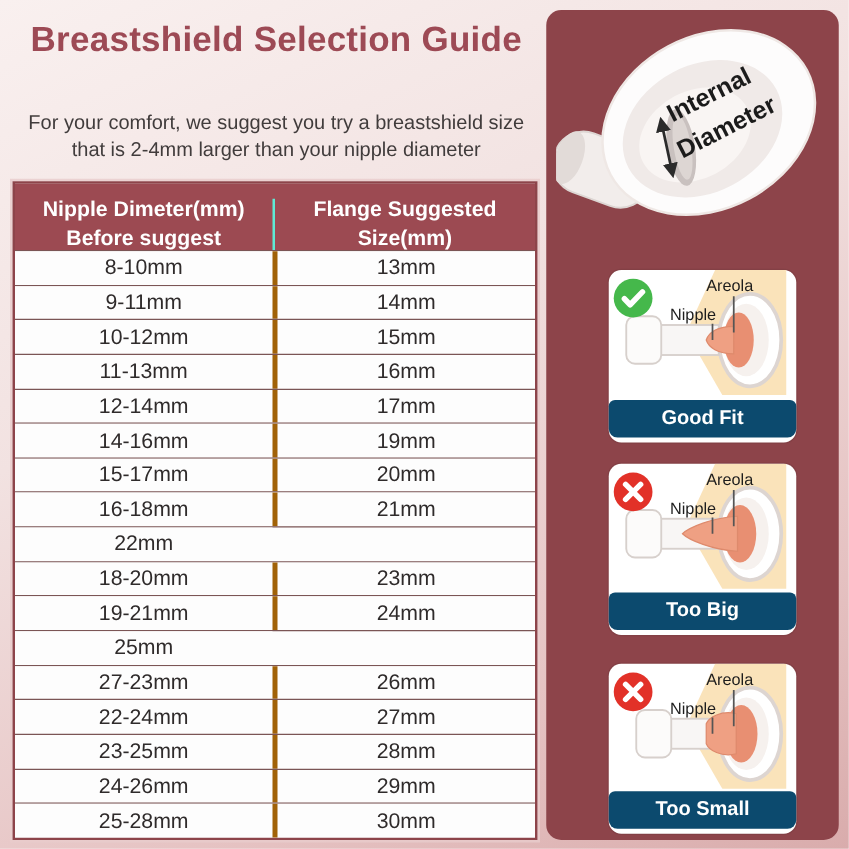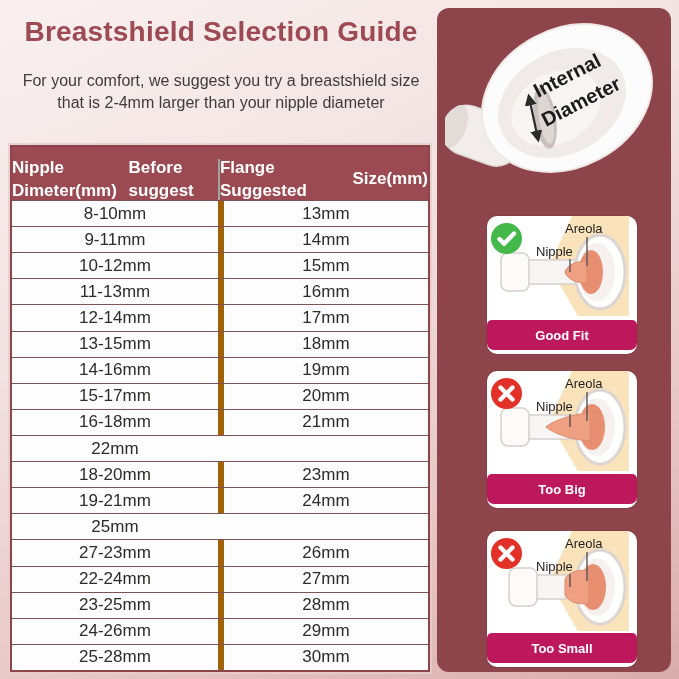--- a/index.html
+++ b/index.html
@@ -7,63 +7,63 @@
     width:679px;height:679px;position:relative;overflow:hidden;
     font-family:"Liberation Sans",sans-serif;
     background:linear-gradient(155deg,#f9f0ef 0%,#f2e2e1 38%,#e5c1c1 78%,#d9acac 100%);
   }
   
   .title{
     position:absolute;left:0;top:16px;width:442px;text-align:center;
     font-size:28px;font-weight:bold;color:#9d4a55;letter-spacing:.2px;
   }
   .subtitle{
-    position:absolute;left:14px;top:70px;width:414px;text-align:center;
+    position:absolute;left:14px;top:88px;width:414px;text-align:center;
     font-size:16px;color:#413c3c;line-height:1.4;
   }
   .subtitle span{display:block;}
   
   .size-table{
     position:absolute;left:10px;top:145px;width:420px;height:527px;
     border:2px solid #8d444a;box-sizing:border-box;background:#fdfdfd;
     box-shadow:0 0 0 2px rgba(233,204,204,.8);
     display:flex;flex-direction:column;
   }
   .thead{display:flex;height:53px;flex:none;background:#9c4a52;color:#fff;}
   .th{
-    width:49.5%;display:flex;justify-content:center;align-items:center;
+    width:49.5%;display:flex;flex-direction:column;justify-content:center;align-items:center;
     font-size:17px;font-weight:bold;line-height:1.3;box-sizing:border-box;margin-top:12px;
   }
-  .th + .th{width:50.5%;border-left:2px solid #a3a3a3;}
+  .th + .th{width:50.5%;border-left:2px solid #5eead4;}
   .tbody{display:flex;flex-direction:column;flex:1;text-align:center;}
   .tr{flex:1;display:flex;border-top:1px solid #7b5555;}
   .td{
     width:49.5%;display:flex;align-items:center;justify-content:center;
     font-size:17px;color:#2f2b2b;background:#fdfdfd;box-sizing:border-box;
   }
-  .td + .td{width:50.5%;border-left:6px solid #a16207;}
+  .td + .td{width:50.5%;border-left:4px solid #a16207;}
   
   .side-panel{
     position:absolute;left:437px;top:8px;width:234px;height:664px;
     background:#8d444a;border-radius:12px;
   }
   .funnel{position:absolute;left:8px;top:2px;}
   
   .card{
     position:absolute;left:50px;width:150px;background:#fff;border-radius:10px;
     padding:0;box-sizing:border-box;box-shadow:0 0 0 1px rgba(120,60,64,.45);
   }
   .card-1{top:208px;height:138px;}
   .card-2{top:363px;height:137px;}
   .card-3{top:523px;height:136px;}
   .card-illustration{position:relative;height:calc(100% - 34px);overflow:hidden;}
   .status-icon{position:absolute;left:3px;top:6px;width:33px;height:33px;}
   .card-label{
-    height:30px;background:#be185d;border-radius:5px 5px 7px 7px;color:#fff;
-    font-weight:bold;font-size:13px;display:flex;align-items:center;justify-content:center;
+    height:30px;background:#0c4a6e;border-radius:5px 5px 7px 7px;color:#fff;
+    font-weight:bold;font-size:16px;display:flex;align-items:center;justify-content:center;
   }
 </style>
 </head>
 <body>
 
 <div class="title">Breastshield Selection Guide</div>
 
 <div class="subtitle">
   <span>For your comfort, we suggest you try a breastshield size</span>
   <span>that is 2-4mm larger than your nipple diameter</span>
@@ -93,24 +93,20 @@
         <div class="td">10-12mm</div>
         <div class="td">15mm</div>
       </div>
       <div class="tr">
         <div class="td">11-13mm</div>
         <div class="td">16mm</div>
       </div>
       <div class="tr">
         <div class="td">12-14mm</div>
         <div class="td">17mm</div>
-      </div>
-      <div class="tr">
-        <div class="td">13-15mm</div>
-        <div class="td">18mm</div>
       </div>
       <div class="tr">
         <div class="td">14-16mm</div>
         <div class="td">19mm</div>
       </div>
       <div class="tr">
         <div class="td">15-17mm</div>
         <div class="td">20mm</div>
       </div>
       <div class="tr">

